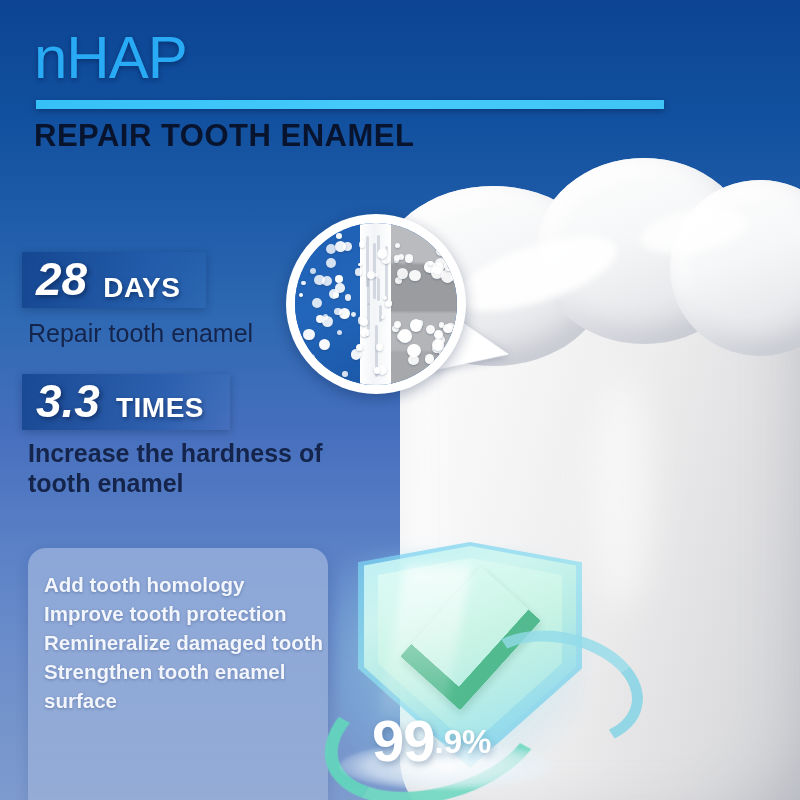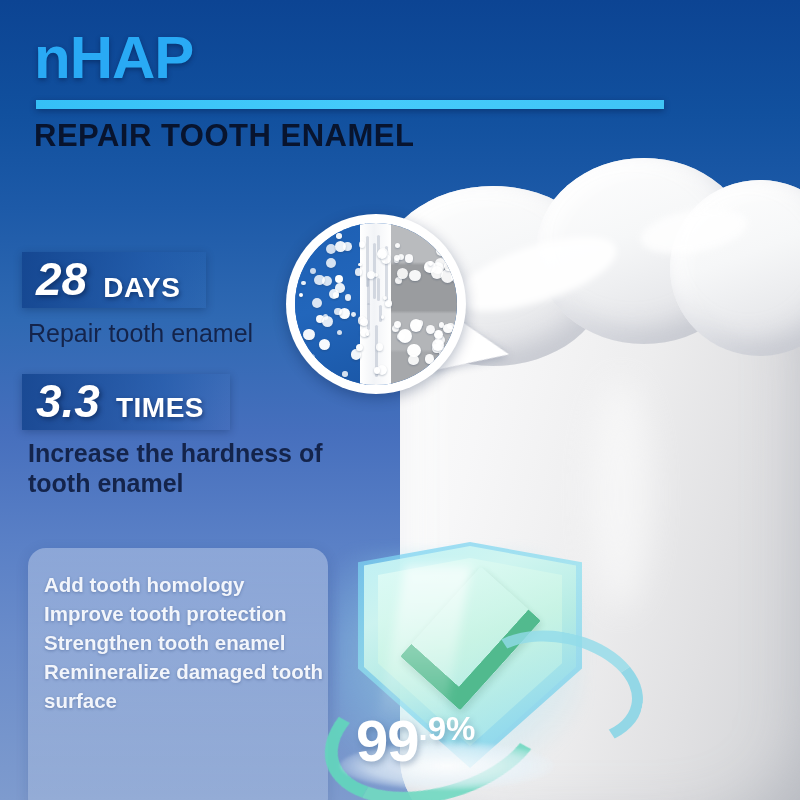--- a/index.html
+++ b/index.html
@@ -51,21 +51,21 @@
   .tooth-shadow{
     position:absolute;left:104px;top:610px;width:330px;height:120px;
     background:radial-gradient(ellipse at center,rgba(120,130,155,.34) 0%,rgba(120,130,155,0) 72%);
     filter:blur(8px);
   }
 
   
   .header{position:absolute;left:0;top:0;width:800px;}
   .title-row{position:absolute;left:34px;top:28px;display:flex;align-items:baseline;gap:18px;}
   .title-nhap{
-    font-size:60px;font-weight:bold;color:#29aaf5;letter-spacing:-1px;line-height:1;
+    font-size:60px;font-weight:normal;color:#29aaf5;letter-spacing:-1px;line-height:1;
     text-shadow:0 2px 5px rgba(0,20,60,.45);
   }
   .title-rest{
     font-size:42px;font-weight:bold;color:#ffffff;letter-spacing:0px;line-height:1;
     text-shadow:0 2px 5px rgba(0,20,60,.5);
   }
   .accent-bar{
     position:absolute;left:36px;top:100px;width:628px;height:9px;
     background:linear-gradient(90deg,#35c0f7 0%,#45cbfb 55%,#3fc4f6 100%);
     box-shadow:0 2px 6px rgba(0,20,60,.4);
@@ -189,21 +189,21 @@
     transform:skewX(-10deg);filter:blur(5px);
   }
 
   
   .disc{
     position:absolute;left:340px;top:742px;width:214px;height:48px;
     background:radial-gradient(ellipse at center,rgba(255,255,255,.86) 0%,rgba(232,243,250,.66) 52%,rgba(215,232,245,0) 78%);
     border-radius:50%;filter:blur(1.5px);
   }
   .pct{
-    position:absolute;left:356px;top:712px;display:flex;align-items:flex-start;
+    position:absolute;left:372px;top:712px;display:flex;align-items:center;
     text-shadow:2px 3px 6px rgba(60,90,130,.38);
   }
   .pct .big{font-size:58px;font-weight:bold;color:#ffffff;line-height:1;letter-spacing:-1px;}
   .pct .small{font-size:33px;font-weight:bold;color:#ffffff;line-height:1;}
 </style>
 </head>
 <body>
 
 <div id="poster">
 
@@ -351,22 +351,22 @@
           <div class="dot" style="left: 147.847px; top: 100.534px; width: 9.78744px; height: 9.78744px; opacity: 0.94;"></div>
           <div class="dot" style="left: 131.102px; top: 101.676px; width: 8.94552px; height: 8.94552px; opacity: 0.91;"></div>
         </div>
     </div>
   </div>
 
   <div class="panel">
     <ul>
       <li>Add tooth homology</li>
       <li>Improve tooth protection</li>
+      <li>Remineralize damaged tooth</li>
       <li>Strengthen tooth enamel</li>
-      <li>Remineralize damaged tooth</li>
       <li>surface</li>
     </ul>
   </div>
 
   <div class="shield-wrap">
     <div class="shield-glow"></div>
     <div class="ribbon"></div>
     <div class="shield-edge"></div>
     <div class="shield"></div>
     <div class="shield-inner"></div>

